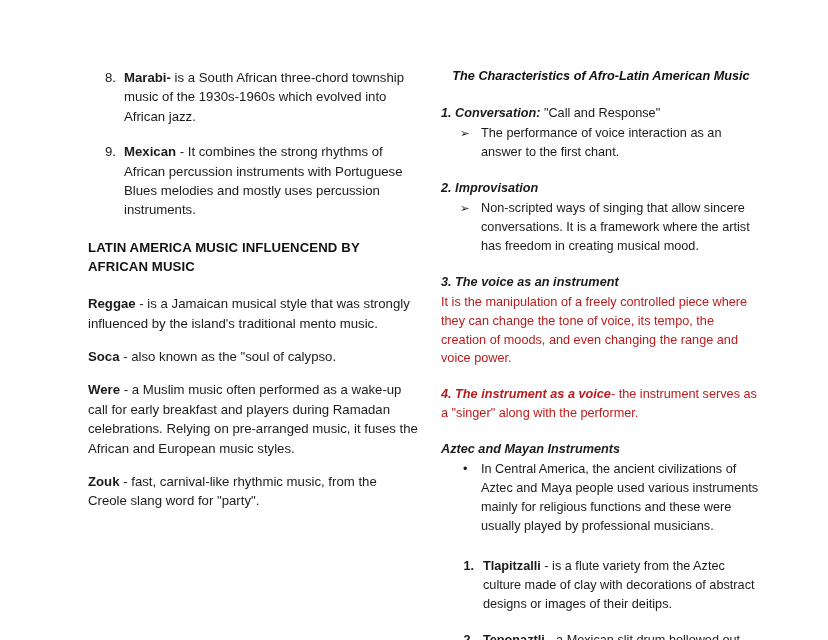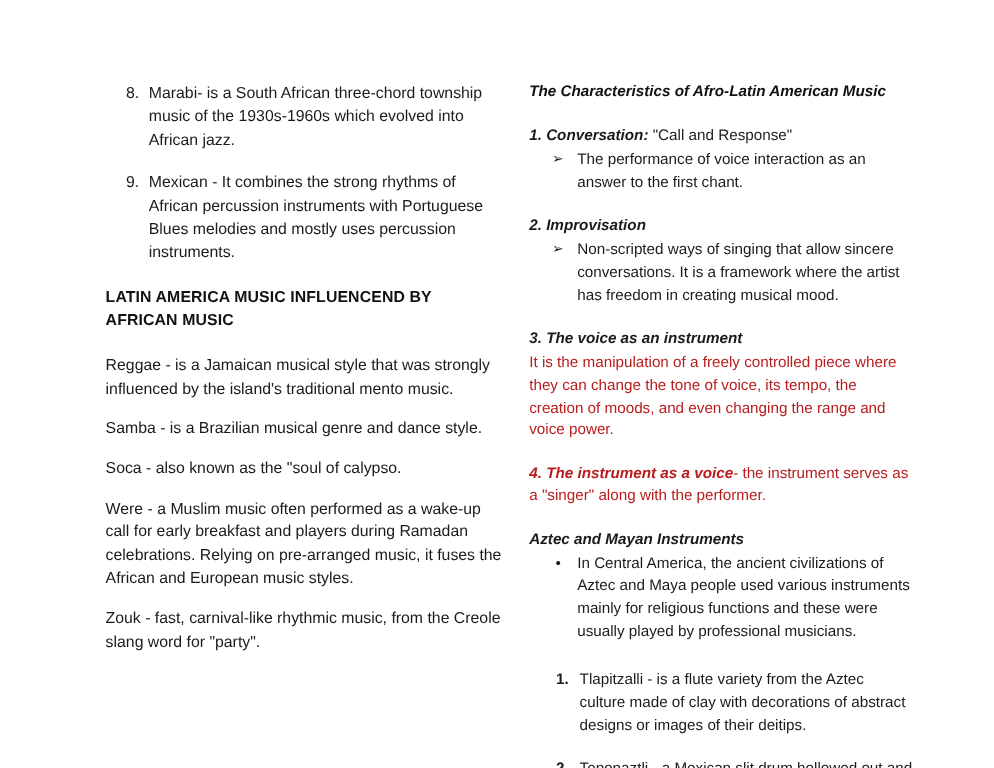--- a/index.html
+++ b/index.html
@@ -43,21 +43,21 @@
 
   
   .p {
     font-size: 13.2px;
     line-height: 1.47;
     margin: 0 0 14px 0;
     color: #1b1b1b;
   }
   .p:last-child { margin-bottom: 0; }
 
-  b, .b { font-weight: normal; text-align: center; }
+  b, .b { font-weight: bold; text-align: center; }
   .bi { font-weight: bold; font-style: italic; margin-top: 45px; }
 
   
   .num-list {
     list-style: none;
     margin: 0 0 18px 0;
     padding: 0;
   }
   .num-item {
     position: relative;
@@ -88,20 +88,21 @@
   }
 
   
   .r-title {
     font-size: 12.7px;
     font-weight: bold;
     font-style: italic;
     line-height: 1.4;
     margin: 0 0 18px 0;
     color: #111111;
+    text-align: center;
   }
   .r-head {
     font-size: 12.7px;
     line-height: 1.45;
     margin: 0 0 2px 0;
     color: #1b1b1b;
   }
   .r-body {
     font-size: 12.7px;
     line-height: 1.48;
@@ -179,23 +180,20 @@
         </li>
       </ul>
 
       <div class="section-heading">LATIN AMERICA MUSIC INFLUENCEND BY AFRICAN MUSIC</div>
 
       <p class="p">
         <b>Reggae</b><span> - is a Jamaican musical style that was strongly influenced by the island's traditional mento music.</span>
       </p>
 
 
-      <p class="p">
-        <b>Samba</b><span> - is a Brazilian musical genre and dance style.</span>
-      </p>
 
       <p class="p">
         <b>Soca</b><span> - also known as the "soul of calypso.</span>
       </p>
 
       <p class="p">
         <b>Were</b><span> - a Muslim music often performed as a wake-up call for early breakfast and players during Ramadan celebrations. Relying on pre-arranged music, it fuses the African and European music styles.</span>
       </p>
 
       <p class="p">

